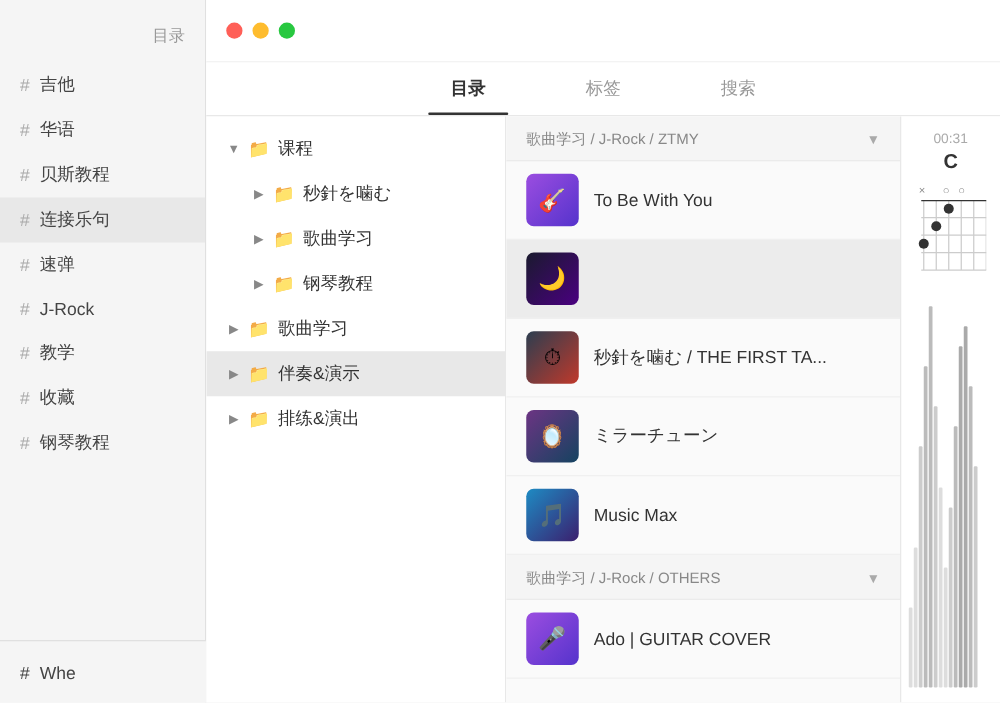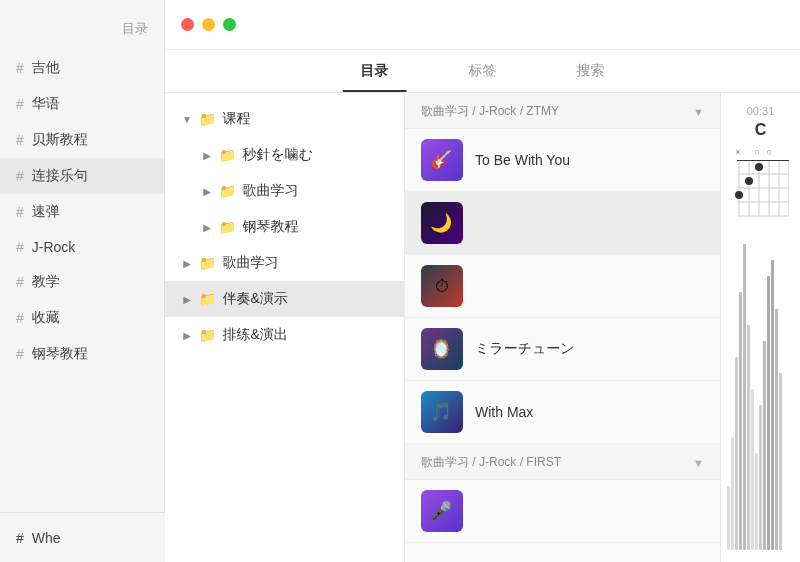--- a/index.html
+++ b/index.html
@@ -428,41 +428,43 @@
   </div>
         <div class="song-item active">
     <div class="song-thumb thumb-2">
       <div class="thumb-figure">🌙</div>
     </div>
   </div>
         <div class="song-item">
     <div class="song-thumb thumb-3">
       <div class="thumb-figure">⏱</div>
     </div>
+    <span class="song-title">秒針を噛む / THE FIRST TA...</span>
   </div>
         <div class="song-item">
     <div class="song-thumb thumb-4">
       <div class="thumb-figure">🪞</div>
     </div>
     <span class="song-title">ミラーチューン</span>
   </div>
         <div class="song-item">
     <div class="song-thumb thumb-5">
       <div class="thumb-figure">🎵</div>
     </div>
-    <span class="song-title">With Max</span>
+    <span class="song-title">Music Max</span>
   </div>
         <div class="section-header">
-          <span class="section-header-text">歌曲学习 / J-Rock / FIRST</span>
+          <span class="section-header-text">歌曲学习 / J-Rock / OTHERS</span>
           <span class="section-chevron">▼</span>
         </div>
         <div class="song-item">
     <div class="song-thumb thumb-1">
       <div class="thumb-figure">🎤</div>
     </div>
+    <span class="song-title">Ado | GUITAR COVER</span>
   </div>
       </div>
 
     <div class="chord-panel">
       <div class="time-label">00:31</div>
       <div class="chord-label">C</div>
 
       <div style="margin-top:4px; position:relative; width:60px;">
         <div style="display:flex; gap:2px; margin-bottom:3px; justify-content:space-around; padding:0 2px;">
           <span style="font-size:9px; color:#888;">×</span>

